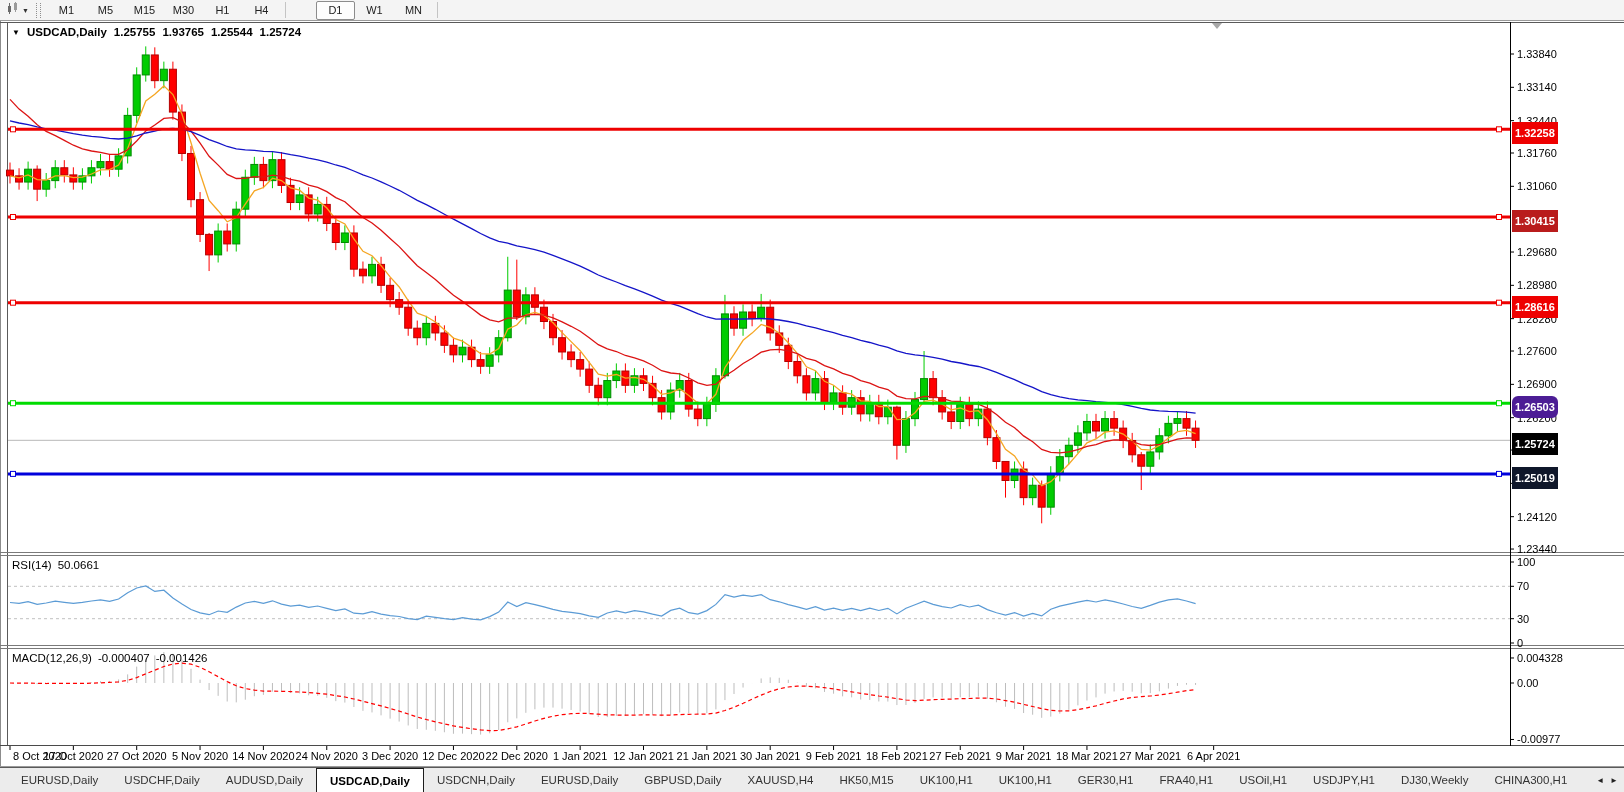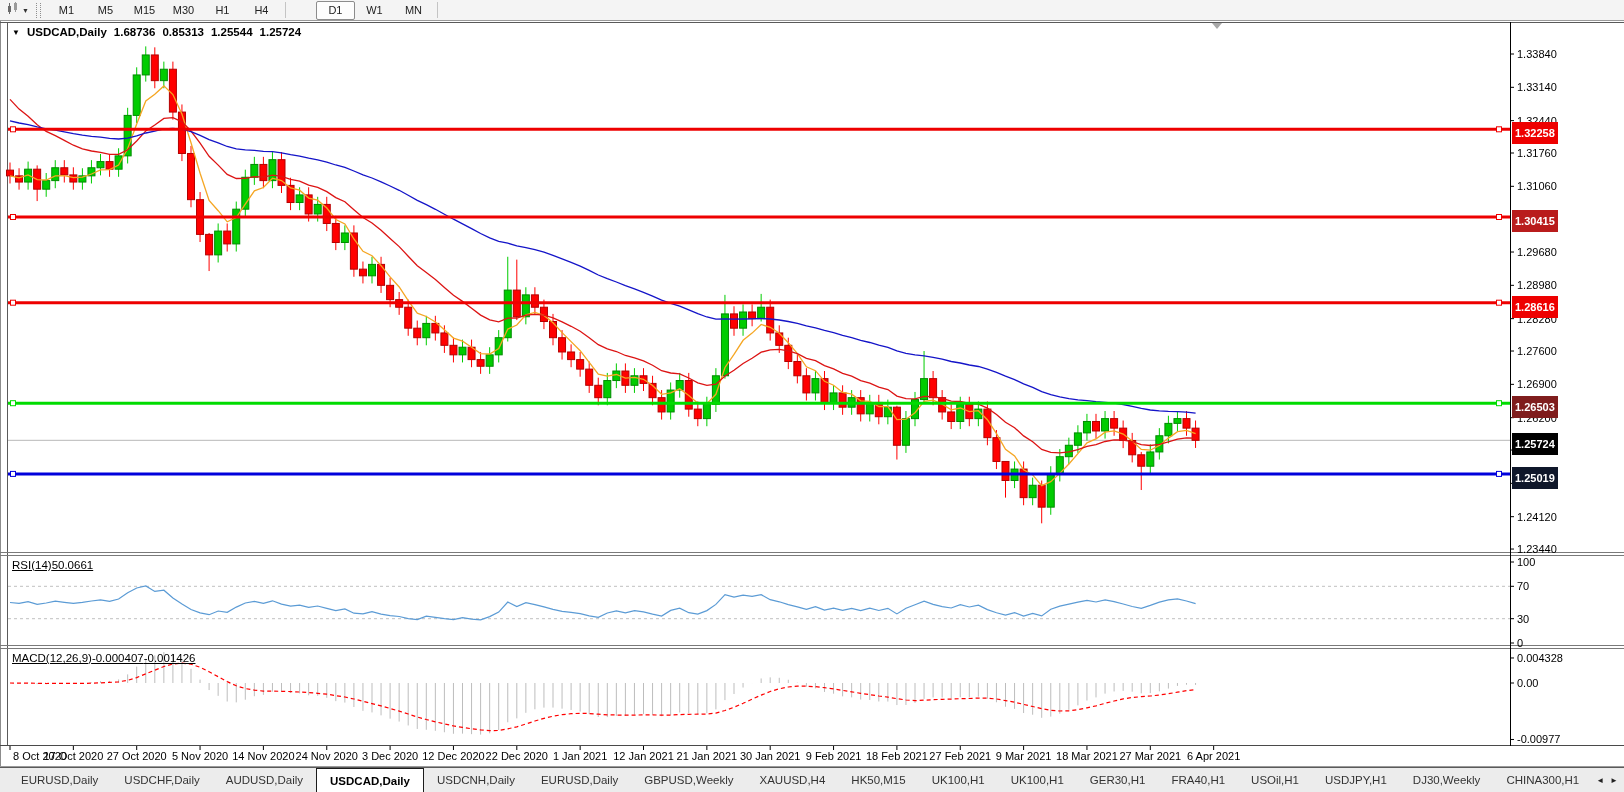--- a/index.html
+++ b/index.html
@@ -15,21 +15,21 @@
          justify-content:center;border:1px solid transparent;border-radius:2px;cursor:pointer;}
   .tfbtn.active{background:#fdfdfd;border-color:#8c8c8c;margin-left:26px;}
   .tbsep{width:1px;height:16px;background:#c4c4c4;margin:0 4px;}
   
   .chart-window{position:absolute;top:21px;left:0;width:1624px;height:746px;background:#fff;}
   #overlay{position:absolute;top:0;left:0;pointer-events:none;}
   svg text{font-family:"Liberation Sans",sans-serif;font-size:11px;fill:#000;}
   .chart-title{position:absolute;top:26px;left:12px;font-size:11.5px;font-weight:bold;color:#000;
                display:flex;align-items:center;gap:7px;white-space:nowrap;}
   .tri{font-size:8px;color:#000;}
-  .panel-label{position:absolute;font-size:11.5px;color:#000;display:flex;white-space:nowrap;text-decoration:underline;}
+  .panel-label{position:absolute;font-size:11.5px;color:#000;display:flex;gap:6px;white-space:nowrap;}
   .axis-label{position:absolute;left:1512px;height:14px;line-height:14px;padding:4px 3px;font-size:11px;
               font-weight:bold;color:#fff;white-space:nowrap;}
   .scroll-marker{position:absolute;left:1212px;top:23px;width:0;height:0;
                  border-left:5px solid transparent;border-right:5px solid transparent;border-top:6px solid #a8a8a8;}
   
   .tabbar{position:absolute;bottom:0;left:0;width:1624px;height:25px;background:#ececec;border-top:1px solid #5a5a5a;
           box-sizing:border-box;display:flex;align-items:stretch;}
   .tabstrip{display:flex;overflow:hidden;width:1592px;padding-left:8px;}
   .tab{display:flex;align-items:center;padding:0 13px;font-size:11.5px;color:#333;white-space:nowrap;cursor:pointer;}
   .tab.active{background:#fff;border:1px solid #1c1c1c;border-bottom:none;font-weight:bold;color:#000;}
@@ -609,60 +609,60 @@
         <line x1="1150.3000000000002" y1="746" x2="1150.3000000000002" y2="750" stroke="#000" stroke-width="1"></line>
         <text x="1150.3000000000002" y="760" text-anchor="middle">27 Mar 2021</text>
         <line x1="1213.65" y1="746" x2="1213.65" y2="750" stroke="#000" stroke-width="1"></line>
         <text x="1213.65" y="760" text-anchor="middle">6 Apr 2021</text>
       </g>
     </svg>
 
   <div class="chart-title">
     <span class="tri">▼</span>
     <span>USDCAD,Daily</span>
-    <span>1.68736</span>
-    <span>0.85313</span>
+    <span>1.25755</span>
+    <span>1.93765</span>
     <span>1.25544</span>
     <span>1.25724</span>
   </div>
 
   <div class="scroll-marker"></div>
 
   <div class="panel-label" style="top:559px;left:12px;">
     <span>RSI(14)</span>
     <span>50.0661</span>
   </div>
   <div class="panel-label" style="top:652px;left:12px;">
     <span>MACD(12,26,9)</span>
     <span>-0.000407</span>
     <span>-0.001426</span>
   </div>
 
   <div id="price-labels">
       <div class="axis-label" style="background: rgb(238, 0, 0); top: 122.303px;">1.32258</div>
       <div class="axis-label" style="background: #b91c1c; top: 210.03px;">1.30415</div>
       <div class="axis-label" style="background: rgb(238, 0, 0); top: 295.662px;">1.28616</div>
-      <div class="axis-label" style="background: #7f1d1d; top: 396.241px;">1.26503</div>
+      <div class="axis-label" style="background: #4c1d95; top: 396.241px; border-radius: 6px;">1.26503</div>
       <div class="axis-label" style="background: #0f172a; top: 466.88px;">1.25019</div>
       <div class="axis-label" style="background: rgb(0, 0, 0); top: 433.322px;">1.25724</div>
     </div>
 
   <div class="tabbar">
     <div class="tabstrip" id="tabstrip">
         <div class="tab">EURUSD,Daily</div>
         <div class="tabsep"></div>
         <div class="tab">USDCHF,Daily</div>
         <div class="tabsep"></div>
         <div class="tab">AUDUSD,Daily</div>
         <div class="tab active">USDCAD,Daily</div>
         <div class="tab">USDCNH,Daily</div>
         <div class="tabsep"></div>
         <div class="tab">EURUSD,Daily</div>
         <div class="tabsep"></div>
-        <div class="tab">GBPUSD,Weekly</div>
+        <div class="tab">GBPUSD,Daily</div>
         <div class="tabsep"></div>
         <div class="tab">XAUUSD,H4</div>
         <div class="tabsep"></div>
         <div class="tab">HK50,M15</div>
         <div class="tabsep"></div>
         <div class="tab">UK100,H1</div>
         <div class="tabsep"></div>
         <div class="tab">UK100,H1</div>
         <div class="tabsep"></div>
         <div class="tab">GER30,H1</div>

